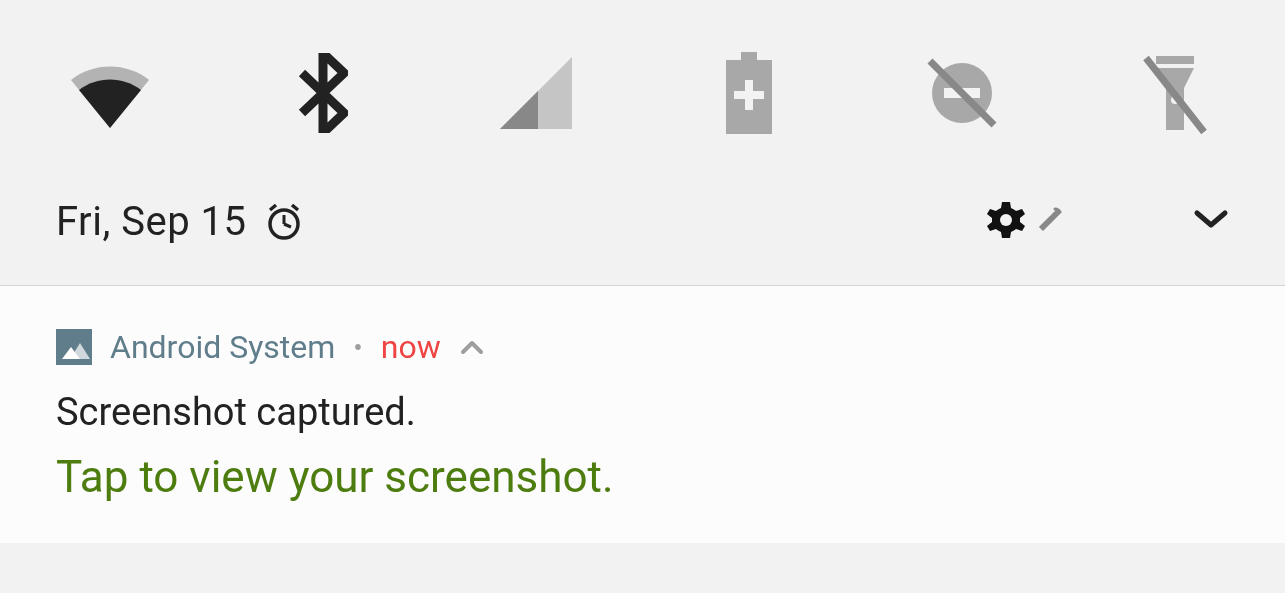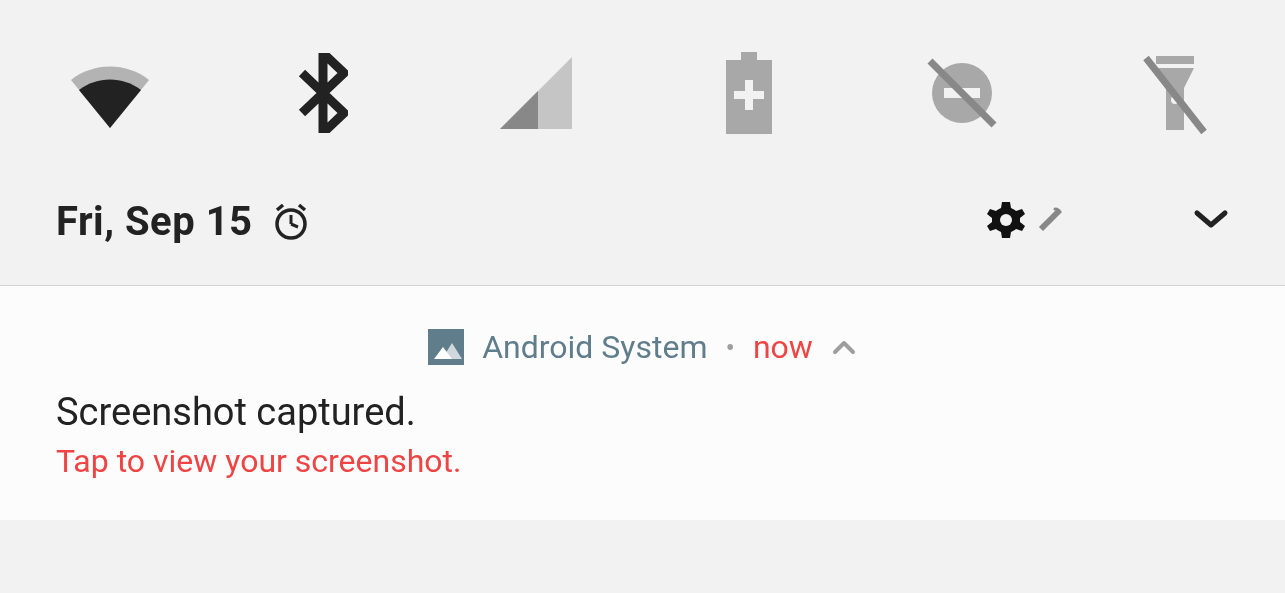--- a/index.html
+++ b/index.html
@@ -30,21 +30,21 @@
     cursor: pointer;
   }
   .tile svg { display:block; }
   .date-row {
     display: flex;
     align-items: center;
     padding: 0 56px 40px 56px;
   }
   .date-text {
     font-size: 40px;
-    font-weight: 700;
+    font-weight: 400;
     color: #222;
     margin-right: 18px;
     letter-spacing: 0.5px;
   }
   .alarm-icon { display:flex; align-items:center; }
   .spacer { flex:1; }
   .settings-cluster { display:flex; align-items:center; gap:10px; margin-right:130px;}
   .expand-toggle { display:flex; align-items:center; cursor:pointer;}
   .divider {
     height: 1px;
@@ -54,21 +54,20 @@
   .notification {
     background: #fcfcfc;
     padding: 42px 56px 40px 56px;
     cursor: pointer;
   }
   .notif-header {
     display: flex;
     align-items: center;
     gap: 18px;
     margin-bottom: 24px;
-    justify-content: center;
   }
   .notif-app-icon {
     width: 36px;
     height: 36px;
     background: #607d8b;
     position: relative;
     flex-shrink:0;
   }
   .notif-app-icon::after{
     content:"";
@@ -98,25 +97,25 @@
     color: #9e9e9e;
   }
   .notif-time {
     font-size: 32px;
     color: #ef4444;
   }
   .notif-caret svg{display:block}
   .notif-title {
     font-size: 38px;
     color: #222;
-    margin-bottom: 8px;
+    margin-bottom: 17px;
   }
   .notif-body {
-    font-size: 32px;
-    color: #ef4444;
+    font-size: 44px;
+    color: #4d7c0f;
   }
 </style>
 </head>
 <body>
 
 <div class="qs-panel">
 
   <div class="qs-tiles">
 
     <div class="tile">

